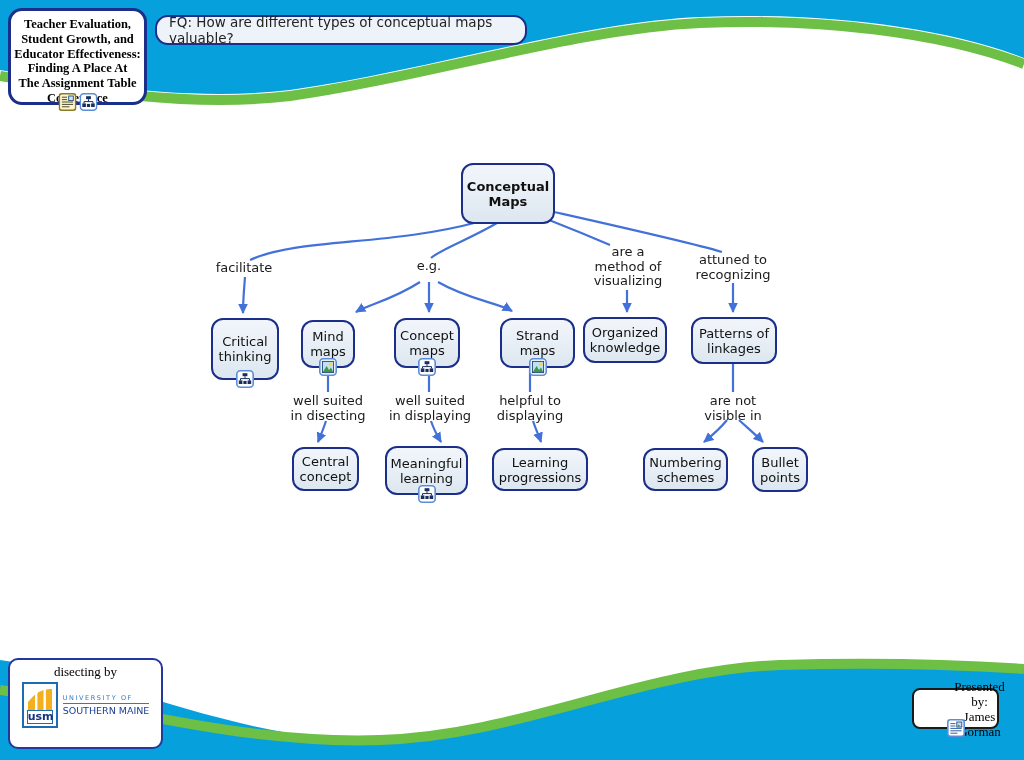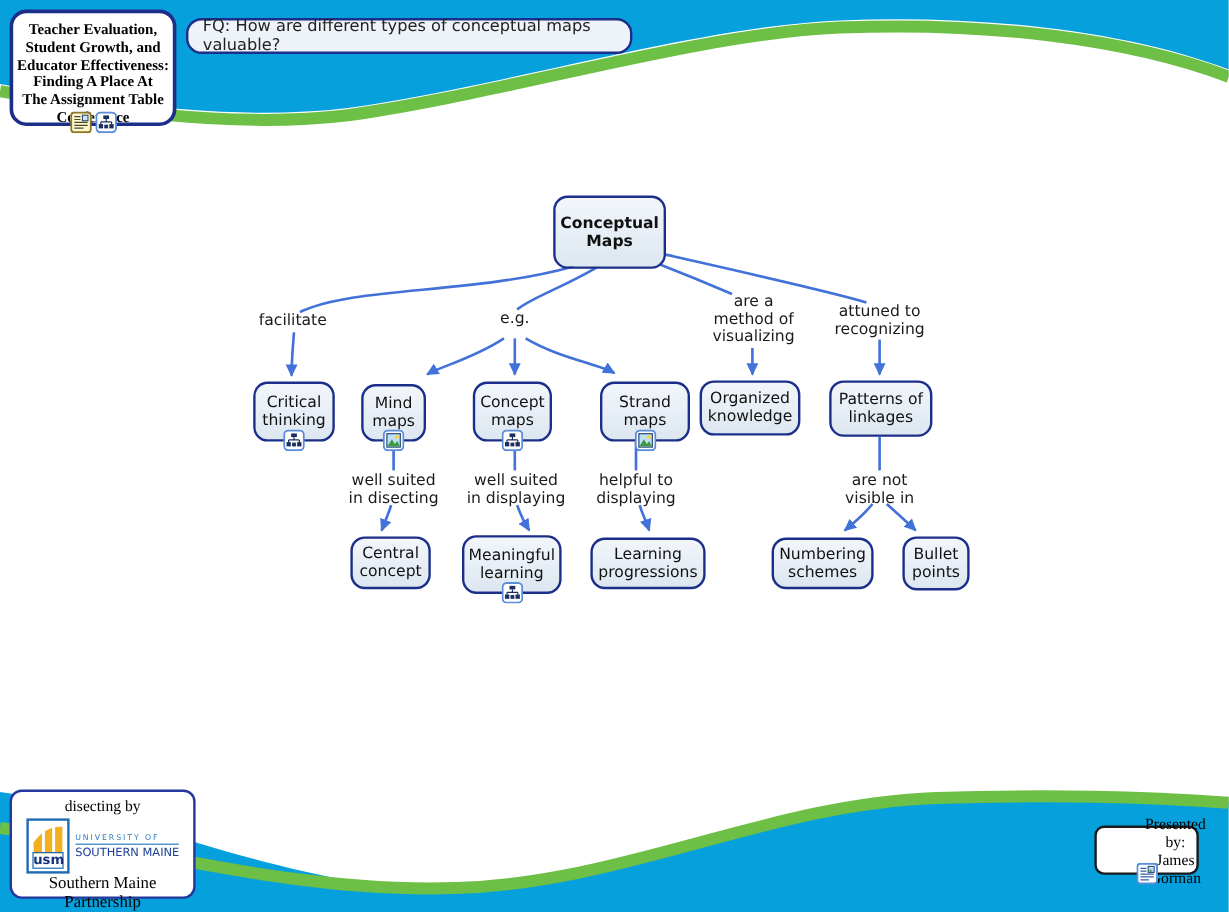--- a/index.html
+++ b/index.html
@@ -131,21 +131,21 @@
 <div class="linklabel" style="left:530px;top:394px;">helpful to
 displaying</div>
 <div class="linklabel" style="left:733px;top:394px;">are not
 visible in</div>
 
 <div class="node root" style="left:461px;top:163px;width:94px;height:61px;">
   <span>Conceptual
 Maps</span>
 </div>
 
-<div class="node" style="left:211px;top:318px;width:68px;height:50px;align-items:center;">
+<div class="node" style="left:211px;top:318px;width:68px;height:62px;align-items:center;">
   <span>Critical
 thinking</span>
   <svg class="nicon" viewBox="0 0 18 18">
     <rect x="0.8" y="0.8" width="16.4" height="16.4" rx="3.5" fill="#ffffff" stroke="#5b8dd9" stroke-width="1.6"></rect>
     <rect x="6.6" y="3.2" width="4.8" height="3" fill="#1b2f5e"></rect>
     <path d="M9,6.2 V8.6 M4.5,8.6 H13.5 M4.5,8.6 V10.4 M13.5,8.6 V10.4" stroke="#1b2f5e" stroke-width="1" fill="none"></path>
     <rect x="2.8" y="10.4" width="3.6" height="3.6" fill="#1b2f5e"></rect>
     <rect x="11.6" y="10.4" width="3.6" height="3.6" fill="#1b2f5e"></rect>
     <rect x="7.4" y="10.9" width="3.2" height="3.1" fill="#1b2f5e"></rect>
   </svg>
@@ -266,21 +266,20 @@
         <rect x="9" y="4" width="2.4" height="21" fill="#ffffff"></rect>
         <rect x="17.5" y="2.5" width="2.4" height="22.5" fill="#ffffff"></rect>
       </svg>
       <div class="usm-word">usm</div>
     </div>
     <div class="univ-col">
       <div class="univ-of">UNIVERSITY OF</div>
       <div class="southern">SOUTHERN MAINE</div>
     </div>
   </div>
-  <div class="partnership">Southern Maine Partnership</div>
 </div>
 
 <div class="presented-box">
   <span>Presented by:
 James Gorman</span>
   <svg class="nicon" viewBox="0 0 18 18">
     <rect x="0.8" y="0.8" width="16.4" height="16.4" rx="2.5" fill="#ffffff" stroke="#5b8dd9" stroke-width="1.6"></rect>
     <rect x="9.8" y="3" width="5" height="5" fill="#bfe0f7" stroke="#2a4a7a" stroke-width="0.9"></rect>
     <path d="M10.4,7.4 L11.8,5.2 L13.2,7.4 Z" fill="#3d9b3d"></path>
     <path d="M3.4,4.6 H8.4 M3.4,7 H8.4 M3.4,9.4 H14.6 M3.4,11.8 H14.6 M3.4,14.2 H10.5" stroke="#3a5fa8" stroke-width="1" fill="none"></path>

